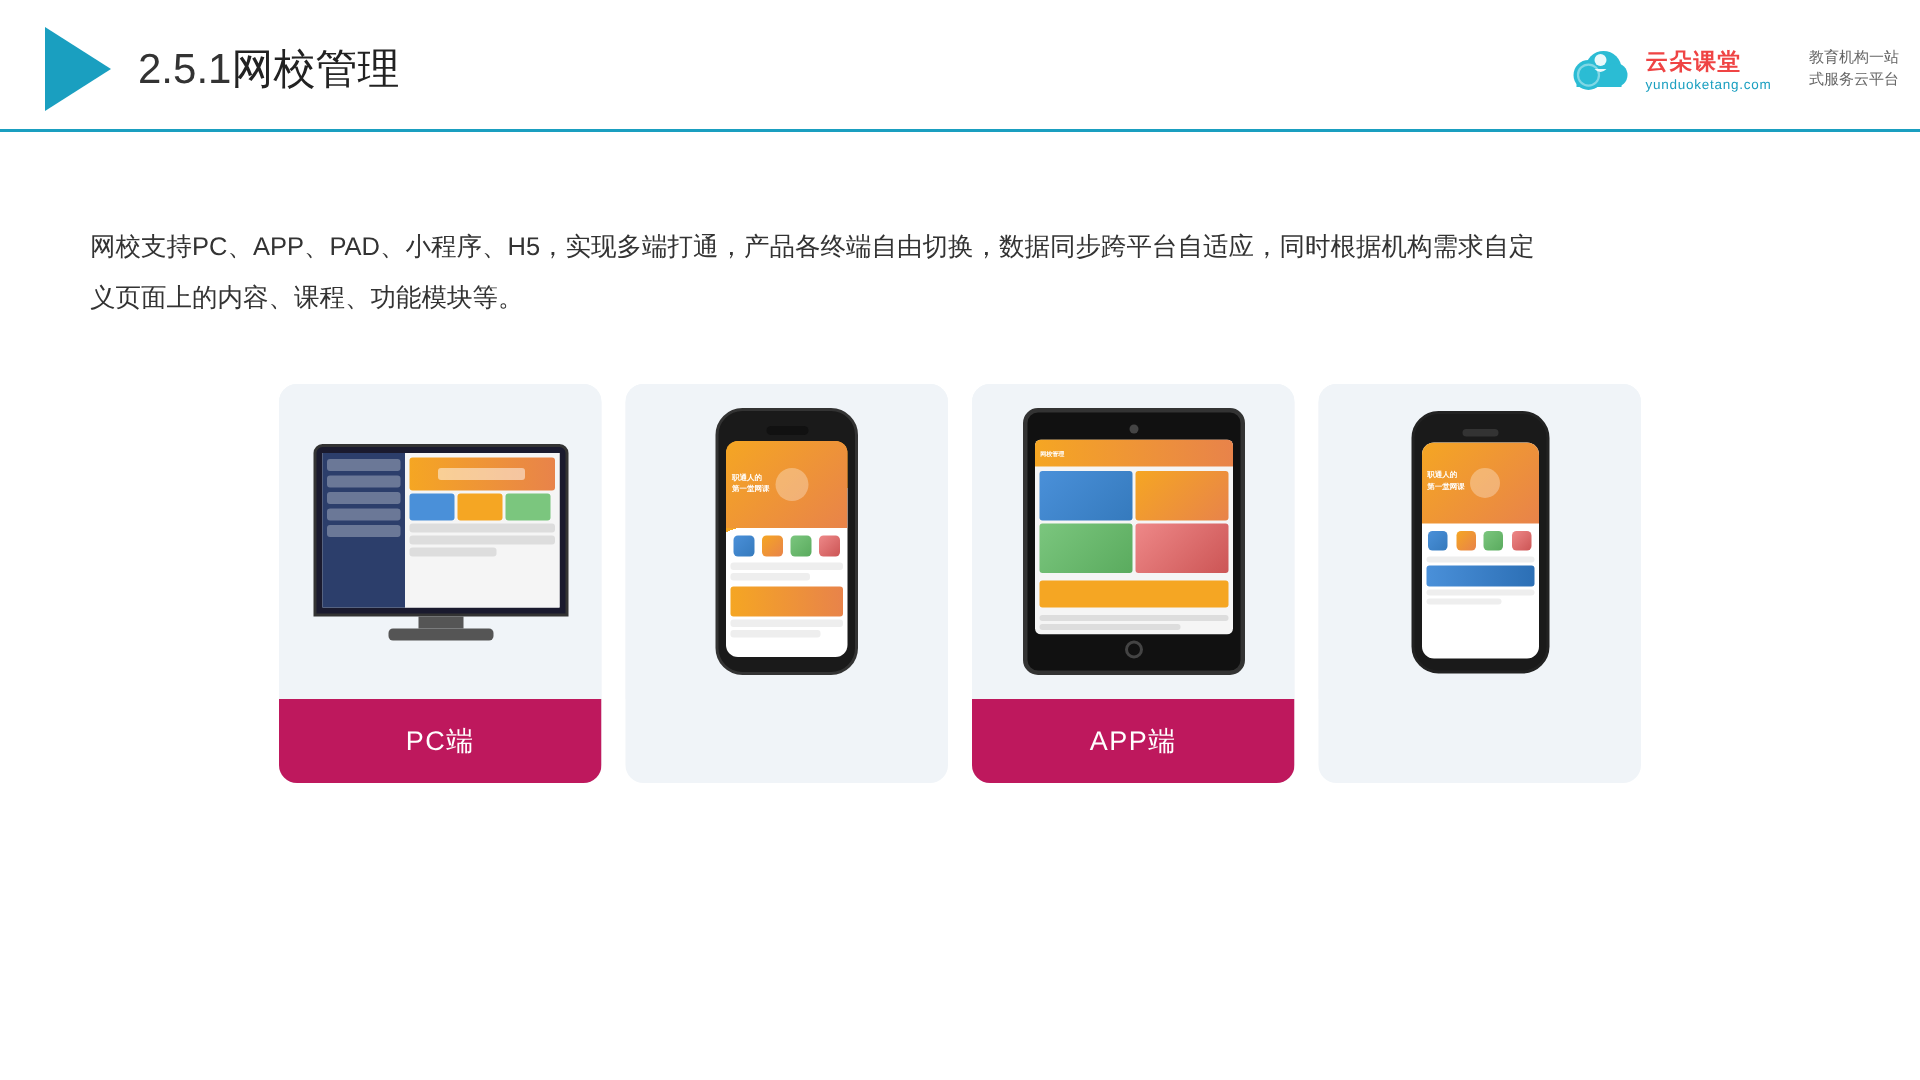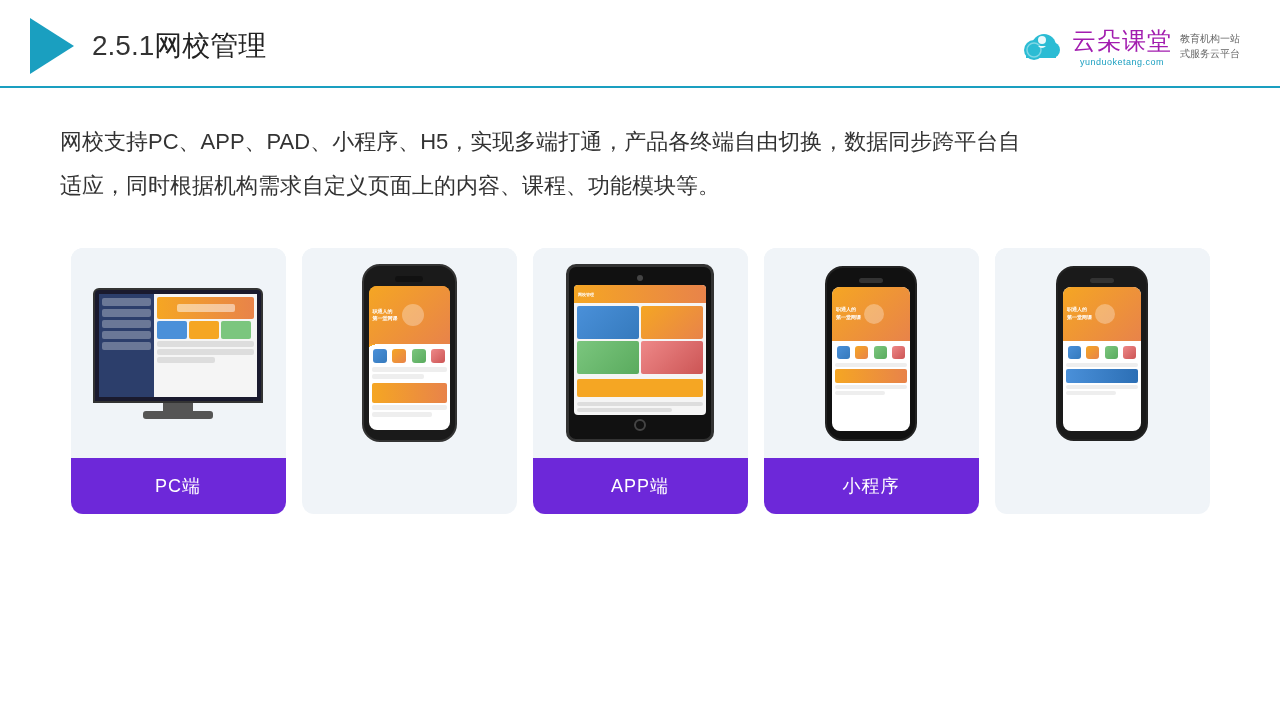--- a/index.html
+++ b/index.html
@@ -10,21 +10,21 @@
       height: 720px;
       overflow: hidden;
       position: relative;
     }
 
     
     .header {
       display: flex;
       align-items: center;
       justify-content: space-between;
-      padding: 18px 40px 12px 30px;
+      padding: 18px 14px 12px 30px;
       border-bottom: 2px solid #1a9fc0;
     }
     .header-left {
       display: flex;
       align-items: center;
       gap: 18px;
     }
     .logo-triangle {
       width: 0;
       height: 0;
@@ -45,47 +45,48 @@
       display: flex;
       align-items: center;
       gap: 10px;
     }
     .brand-logo {
       display: flex;
       align-items: center;
       gap: 6px;
     }
     .brand-text-main {
-      font-size: 24px;
-      color: #a21caf;
-      font-weight: 400;
+      font-size: 15px;
+      color: #ef4444;
+      font-weight: 700;
       letter-spacing: 1px;
     }
     .brand-url {
       font-size: 9px;
       color: #1a9fc0;
       display: block;
       text-align: center;
       letter-spacing: 0.5px;
     }
     .brand-tagline {
       font-size: 10px;
       color: #666;
       line-height: 1.5;
       text-align: right;
-      margin-left: 2px;
+      margin-left: 19px;
     }
 
     
     .description {
       padding: 32px 60px 20px 60px;
-      font-size: 22px;
+      font-size: 17px;
       color: #333;
       line-height: 2;
       max-width: 1100px;
+      margin-top: 28px;
     }
 
     
     .cards-container {
       display: flex;
       gap: 16px;
       padding: 20px 60px 30px 60px;
       justify-content: center;
     }
 
@@ -312,21 +313,21 @@
     .tablet-card:nth-child(4) { background: linear-gradient(135deg, #e88, #c55); }
     .tablet-home-btn {
       width: 12px;
       height: 12px;
       border: 2px solid #444;
       border-radius: 50%;
     }
 
     .card-label {
       width: 100%;
-      background: #6d28d9;
+      background: #be185d;
       color: #fff;
       text-align: center;
       padding: 16px 8px;
       font-size: 18px;
       font-weight: 500;
       letter-spacing: 1px;
     }
 
     
     .phone-mockup-mini {
@@ -460,46 +461,20 @@
               <div style="height:4px;background:#ddd;border-radius:2px;width:75%;"></div>
             </div>
           </div>
         </div>
         <div class="tablet-home-btn"></div>
       </div>
     </div>
     <div class="card-label">APP端</div>
   </div>
 
-  <div class="card" style="width:215px;">
-    <div class="card-image-area">
-      <div class="phone-mockup phone-mockup-mini" style="width:92px;height:175px;background:#111;border-radius:18px;padding:10px 5px 8px;border:2px solid #222;display:flex;flex-direction:column;align-items:center;">
-        <div style="width:24px;height:5px;background:#333;border-radius:3px;margin-bottom:4px;"></div>
-        <div style="flex:1;width:100%;background:#fff;border-radius:8px;overflow:hidden;">
-          <div style="height:38%;background:linear-gradient(135deg,#f5a623,#e8834a);display:flex;align-items:center;padding:4px;">
-            <div style="color:#fff;font-size:5px;font-weight:bold;line-height:1.5;">职通人的<br>第一堂网课</div>
-            <div style="width:20px;height:20px;background:rgba(255,255,255,0.3);border-radius:50%;margin-left:3px;"></div>
-          </div>
-          <div style="padding:3px;display:flex;flex-direction:column;gap:2px;">
-            <div style="display:flex;gap:2px;justify-content:space-around;margin:2px 0;">
-              <div style="width:13px;height:13px;background:linear-gradient(135deg,#4a90d9,#357abd);border-radius:3px;"></div>
-              <div style="width:13px;height:13px;background:linear-gradient(135deg,#f5a623,#e8834a);border-radius:3px;"></div>
-              <div style="width:13px;height:13px;background:linear-gradient(135deg,#7bc67e,#5aab5e);border-radius:3px;"></div>
-              <div style="width:13px;height:13px;background:linear-gradient(135deg,#e88,#c55);border-radius:3px;"></div>
-            </div>
-            <div style="height:4px;background:#eee;border-radius:2px;"></div>
-            <div style="height:14px;background:linear-gradient(90deg,#f5a623,#e8834a);border-radius:2px;"></div>
-            <div style="height:4px;background:#eee;border-radius:2px;"></div>
-            <div style="height:4px;background:#eee;border-radius:2px;width:70%;"></div>
-          </div>
-        </div>
-      </div>
-    </div>
-    <div class="card-label">小程序</div>
-  </div>
 
   <div class="card" style="width:215px;">
     <div class="card-image-area">
       <div style="width:92px;height:175px;background:#1a1a1a;border-radius:18px;padding:10px 5px 8px;border:2px solid #222;display:flex;flex-direction:column;align-items:center;">
         <div style="width:24px;height:5px;background:#333;border-radius:3px;margin-bottom:4px;"></div>
         <div style="flex:1;width:100%;background:#fff;border-radius:8px;overflow:hidden;">
           <div style="height:38%;background:linear-gradient(135deg,#f5a623,#e8834a);display:flex;align-items:center;padding:4px;">
             <div style="color:#fff;font-size:5px;font-weight:bold;line-height:1.5;">职通人的<br>第一堂网课</div>
             <div style="width:20px;height:20px;background:rgba(255,255,255,0.3);border-radius:50%;margin-left:3px;"></div>
           </div>

